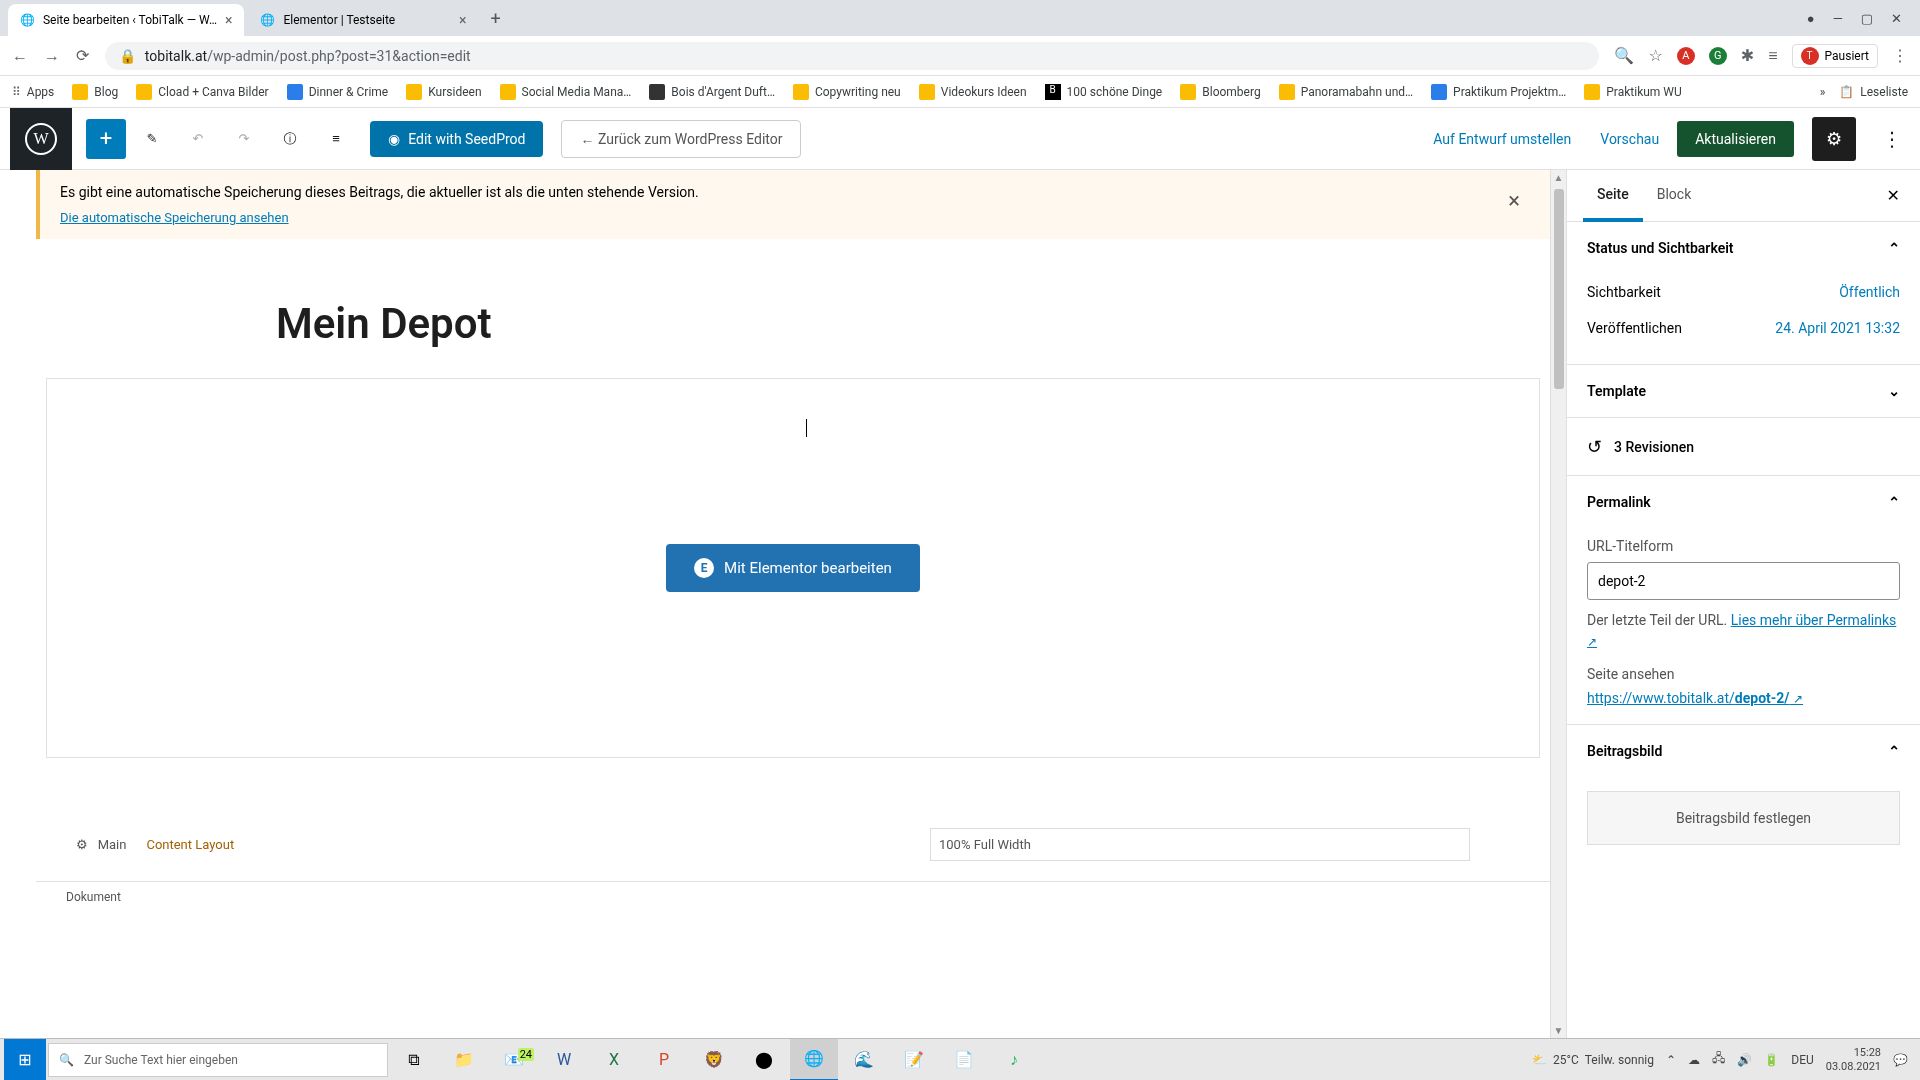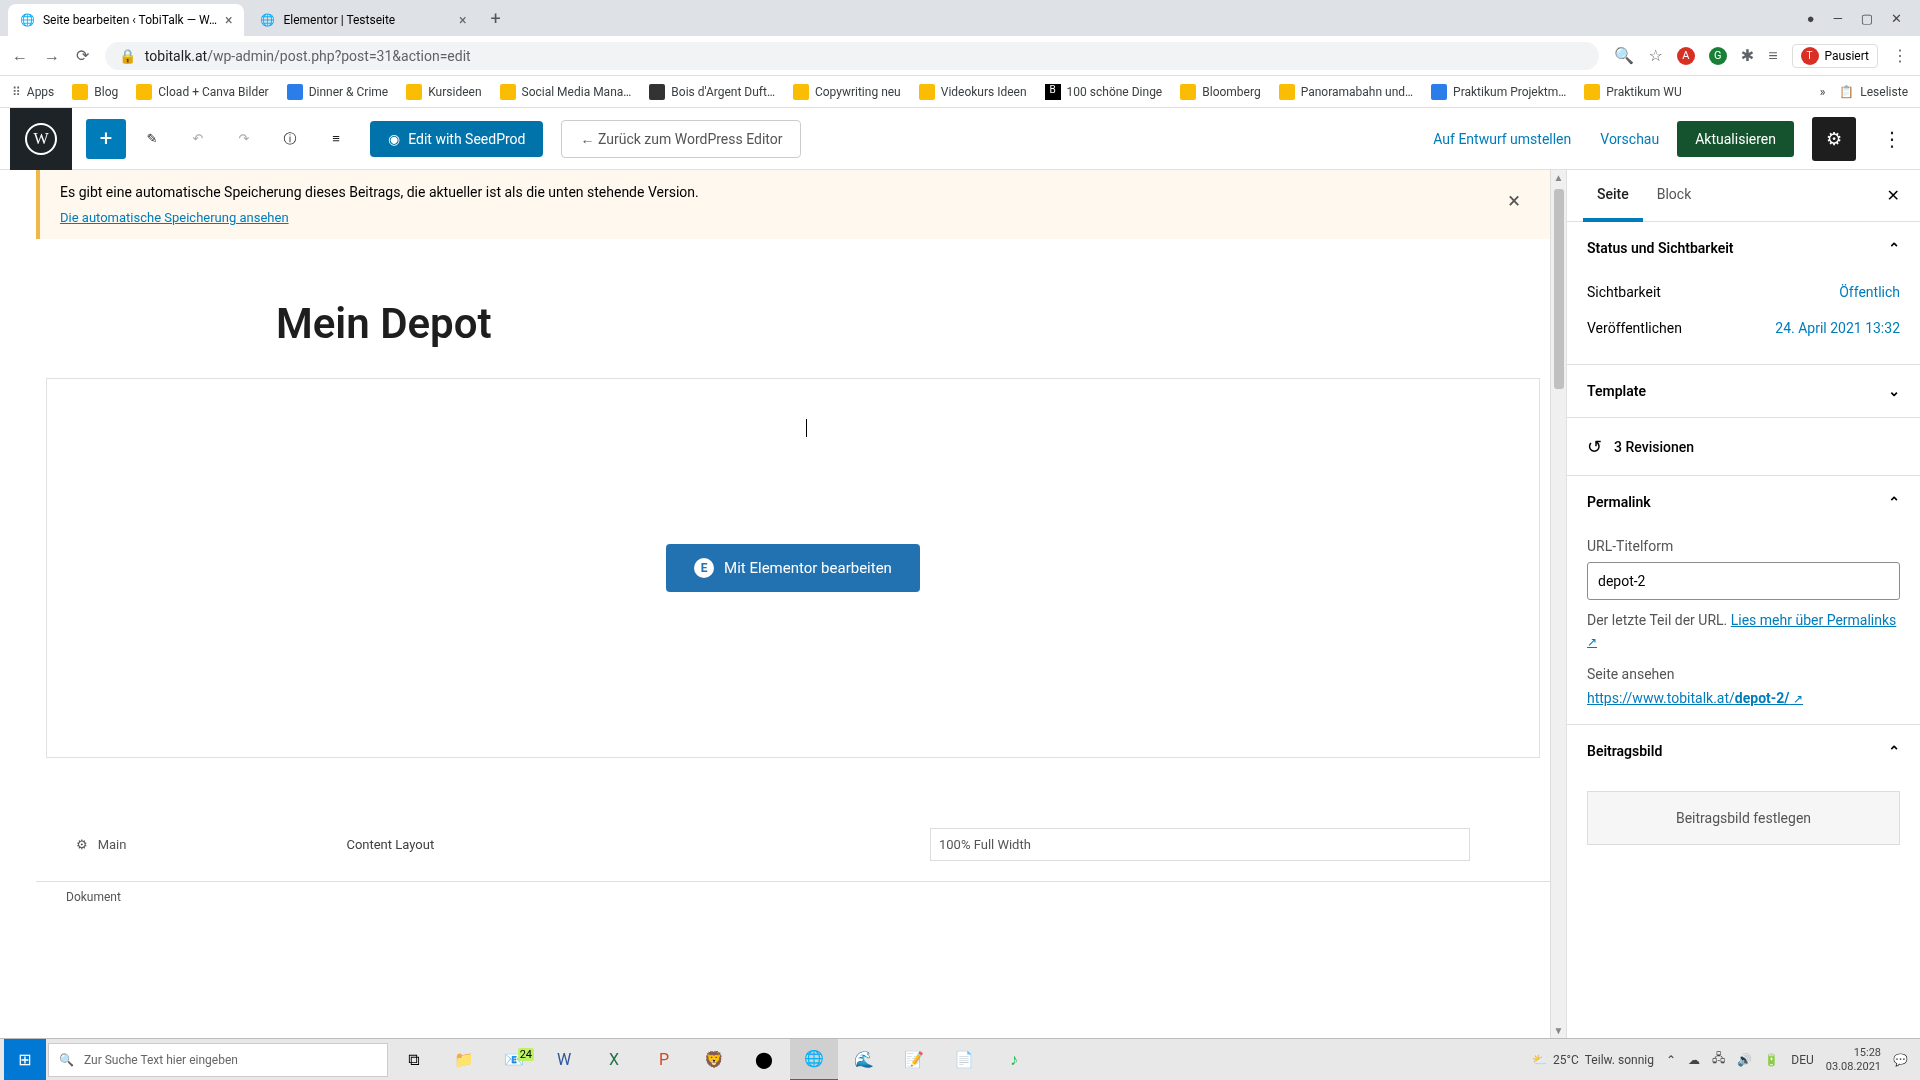--- a/index.html
+++ b/index.html
@@ -64,21 +64,21 @@
 .cursor-mark { position: absolute; left: 770px; top: 180px; width: 1px; height: 18px; background: #000; }
 
 .elementor-placeholder { margin: 10px; border: 1px solid #e0e0e0; min-height: 380px; display: flex; align-items: center; justify-content: center; }
 .elementor-btn { background: #2271b1; color: #fff; padding: 14px 28px; display: flex; align-items: center; gap: 10px; font-size: 15px; border-radius: 4px; }
 .el-icon { width: 20px; height: 20px; background: #fff; color: #2271b1; border-radius: 50%; display: inline-flex; align-items: center; justify-content: center; font-size: 12px; font-weight: bold; }
 
 .oceanwp-settings { margin: 50px 10px 10px; }
 .oceanwp-header { padding: 16px 30px; font-size: 18px; font-weight: 600; display: flex; align-items: center; justify-content: space-between; }
 .oceanwp-row { display: flex; padding: 10px 30px; align-items: center; gap: 20px; }
 .oceanwp-tab { display: flex; align-items: center; gap: 10px; color: #555; }
-.oceanwp-label { margin-left: 200px; color: #404040; }
+.oceanwp-label { color: #a16207; }
 .oceanwp-select { margin-left: auto; margin-right: 40px; border: 1px solid #ddd; padding: 8px; min-width: 540px; color: #555; }
 .doc-footer { background: #fff; border-top: 1px solid #e0e0e0; padding: 8px 30px; color: #555; font-size: 12px; }
 
 
 .wp-sidebar { width: 354px; border-left: 1px solid #e0e0e0; background: #fff; display: flex; flex-direction: column; overflow-y: auto; }
 .sidebar-tabs { display: flex; border-bottom: 1px solid #e0e0e0; padding: 0 16px; position: relative; }
 .sb-tab { padding: 16px 14px; font-size: 14px; color: #555; position: relative; }
 .sb-tab.active { color: #1e1e1e; font-weight: 500; }
 .sb-tab.active::after { content: ""; position: absolute; bottom: -1px; left: 0; right: 0; height: 4px; background: #007cba; }
 .sb-close { margin-left: auto; padding: 16px 4px; font-size: 16px; }

